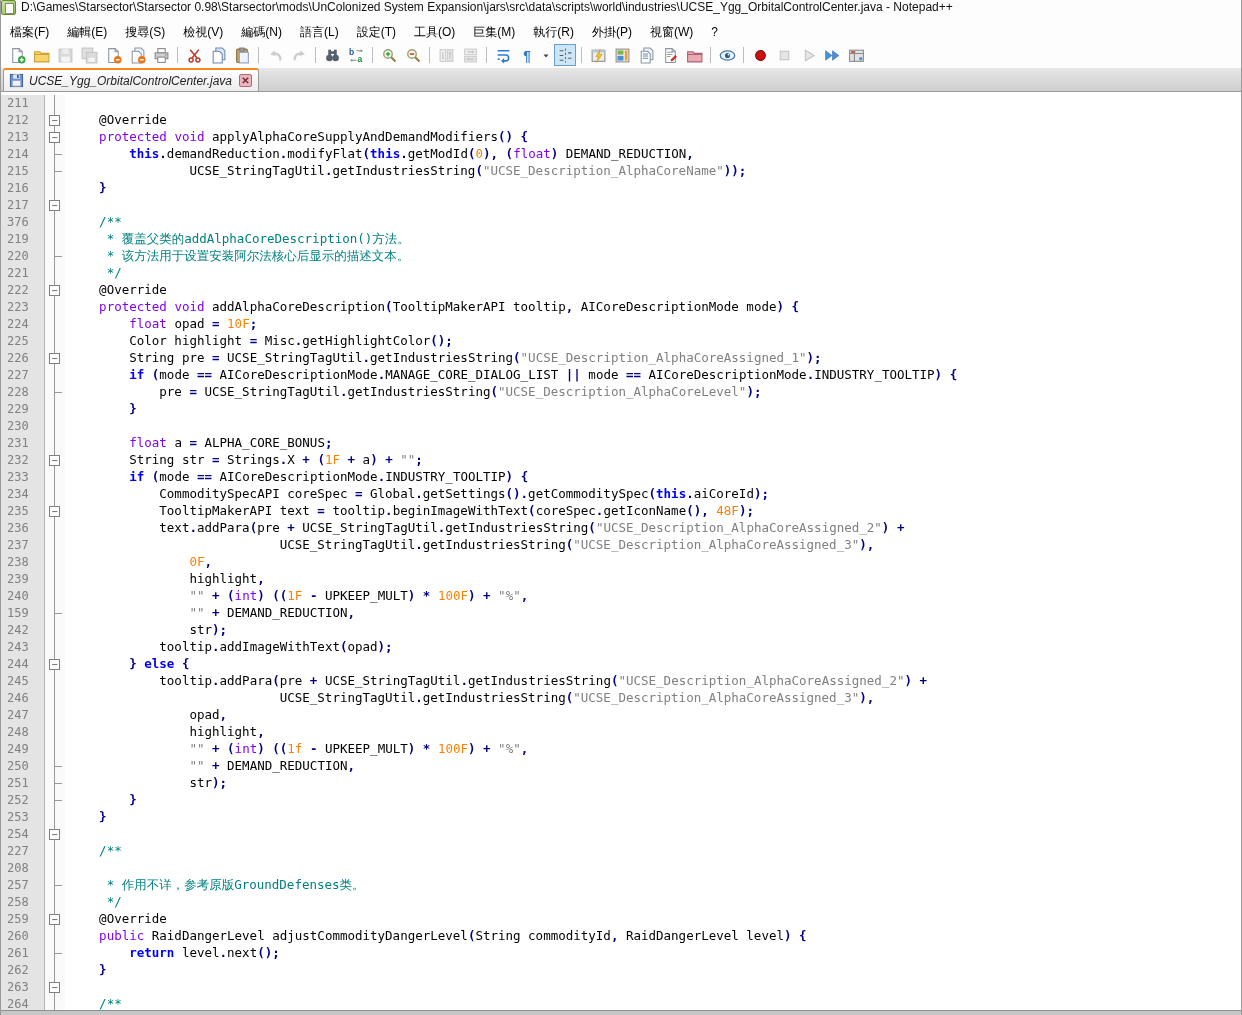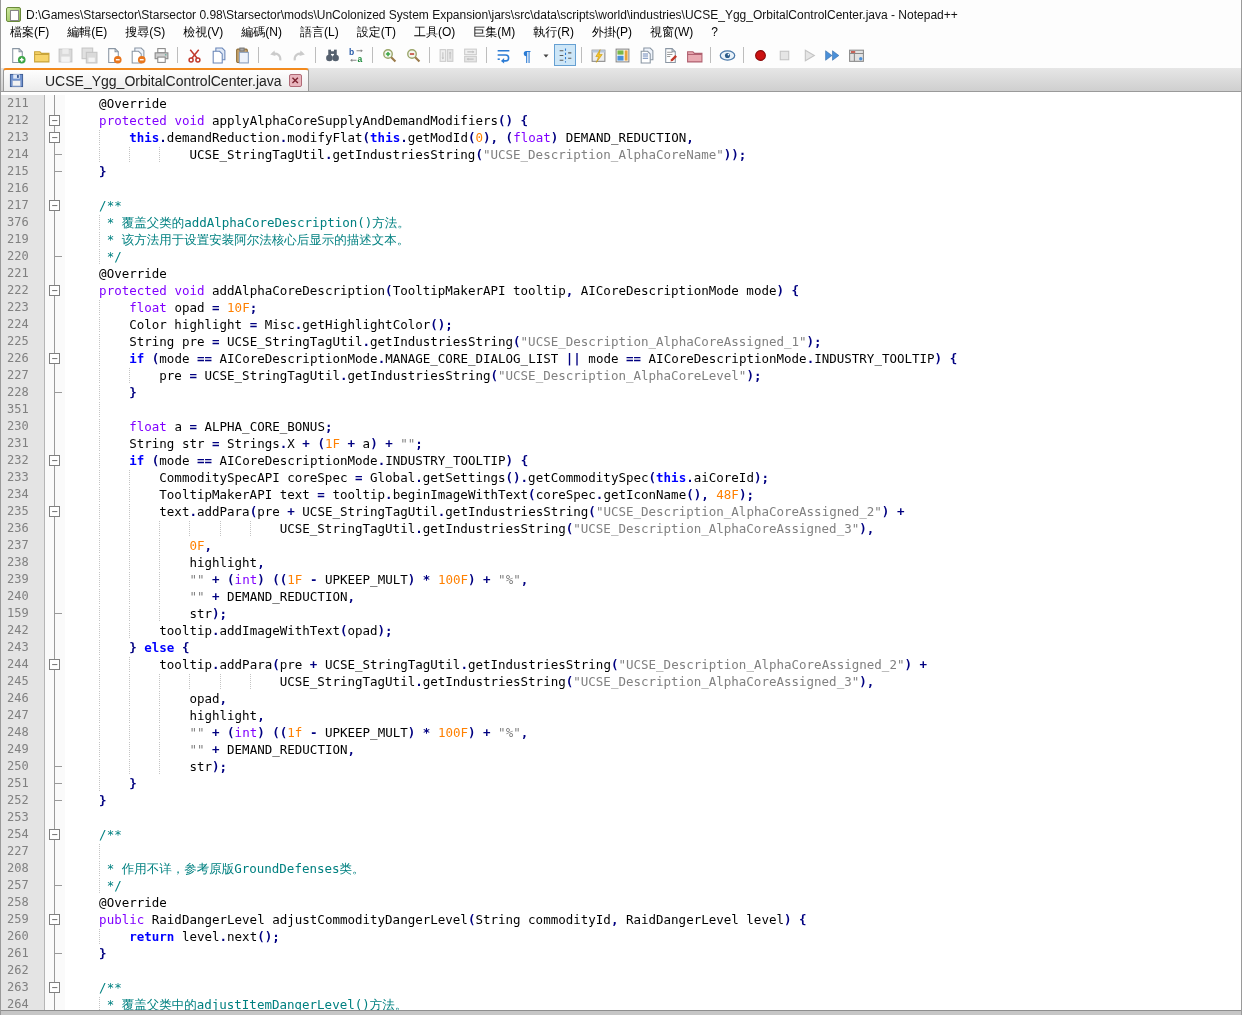--- a/index.html
+++ b/index.html
@@ -1,53 +1,53 @@
 <!DOCTYPE html>
 <html style="--c-kw1: #0000FF; --c-kw2: #8000FF; --c-op: #000080; --c-str: #808080; --c-num: #FF8000; --c-com: #008080; --c-def: #000000; --tab-accent: #F28A1E;"><head>
 <meta charset="utf-8">
 <style>
   * { margin:0; padding:0; box-sizing:border-box; }
   html,body { width:1242px; height:1015px; overflow:hidden; background:#fff; }
   body { font-family:"Liberation Sans", sans-serif; }
   .window { width:1242px; height:1015px; display:flex; flex-direction:column; border-left:1px solid #9a9a9a; border-right:1px solid #9a9a9a; }
 
   
-  .titlebar { height:22px; background:#fdfdfd; display:flex; align-items:flex-end; padding-left:5px; flex:0 0 auto; }
+  .titlebar { height:22px; background:#fdfdfd; display:flex; align-items:flex-start; flex:0 0 auto; }
   .app-icon { width:15px; height:15px; margin-right:5px; border:1px solid #6a8a3a; background:linear-gradient(135deg,#cfe8a0 0%,#8ab84a 100%); border-radius:2px; position:relative; }
   .app-icon::after{ content:""; position:absolute; left:3px; top:2px; width:7px; height:9px; background:#fff; border:1px solid #888; }
   .title-text { font-size:12px; color:#111; white-space:nowrap; }
 
   
   .menubar { height:20px; background:#fdfdfd; display:flex; align-items:stretch; flex:0 0 auto; }
   .menu-item { font-size:12px; color:#000; padding:0 9px; display:flex; align-items:center; cursor:default; }
 
   
   .toolbar { height:26px; background:#fdfdfd; display:flex; align-items:center; padding-left:4px; flex:0 0 auto; }
   .tb-btn { width:22px; height:22px; display:flex; align-items:center; justify-content:center; margin:0 1px; border:1px solid transparent; }
   .tb-btn.disabled { opacity:.5; filter:grayscale(90%); }
   .tb-btn.active { background:#cde6f7; border:1px solid #66a0d2; }
   .tb-btn.dd { width:12px; }
   .tb-sep { width:1px; height:16px; background:#bdbdbd; margin:0 4px; }
 
   
   .tabbar { height:24px; background:linear-gradient(#e6e6e6,#cfcfcf); border-bottom:1px solid #9a9a9a; display:flex; align-items:flex-end; padding-left:2px; flex:0 0 auto; }
   .tab { height:23px; background:linear-gradient(#fefefe,#ececec); border:1px solid #9a9a9a; border-bottom:none; border-top:2px solid var(--tab-accent); border-radius:3px 3px 0 0; display:flex; align-items:center; padding:0 6px 0 5px; }
-  .tab-label { font-size:14px; color:#222; margin:0 7px 0 21px; }
+  .tab-label { font-size:12px; color:#222; margin:0 7px 0 5px;font-style:italic; }
   .tab-close { width:13px; height:13px; background:#e9b6be; border:1px solid #b06a76; border-radius:2px; color:#7c2430; font-size:10px; font-weight:bold; line-height:11px; text-align:center; }
 
   
   .editor { flex:1 1 auto; background:#fff; overflow:hidden; position:relative; font-family:"DejaVu Sans Mono","Liberation Mono",monospace; font-size:12.5px; }
   .code-lines { padding-top:3px; }
   .code-row { display:flex; height:17px; line-height:17px; white-space:pre; }
   .ln { flex:0 0 44px; background:#e4e4e4; color:#808080; border-right:1px solid #b5b5b5; padding-left:6px; font-size:12px; }
   .fold { flex:0 0 20px; background:#fafafa; position:relative; }
   .fold .fv { position:absolute; left:9px; top:0; bottom:0; width:1px; background:#9a9a9a; }
   .fold .fbox { position:absolute; left:4px; top:3px; width:11px; height:11px; background:#fff; border:1px solid #808080; color:#555; font-size:10px; line-height:9px; text-align:center; z-index:2; }
   .fold .ftick { position:absolute; left:9px; top:8px; width:8px; height:1px; background:#9a9a9a; }
-  .code { flex:1 1 auto; position:relative; padding-left:4px; color:#000; }
+  .code { flex:1 1 auto; position:relative; padding-left:4px; color:#000;margin-top:16px; }
   .guide { position:absolute; top:1px; bottom:1px; width:0; border-left:1px dotted #c4c4c4; }
   .tk-d  { color:var(--c-def); }
   .tk-k1 { color:var(--c-kw1); font-weight:bold; }
   .tk-k2 { color:var(--c-kw2); }
   .tk-op { color:var(--c-op); font-weight:bold; }
   .tk-s  { color:var(--c-str); }
   .tk-n  { color:var(--c-num); }
   .tk-c  { color:var(--c-com); }
 
   .bottomstrip { flex:0 0 5px; background:#c6c6c6; border-top:1px solid #8e8e8e; }
@@ -341,21 +341,21 @@
         <div class="code-row"><div class="ln">219</div><div class="fold"><div class="fv"></div></div><div class="code"><div class="guide" style="left: calc(4ch + 4px);"></div><span class="tk-c">     * 该方法用于设置安装阿尔法核心后显示的描述文本。</span></div></div>
         <div class="code-row"><div class="ln">220</div><div class="fold"><div class="fv"></div><div class="ftick"></div></div><div class="code"><div class="guide" style="left: calc(4ch + 4px);"></div><span class="tk-c">     */</span></div></div>
         <div class="code-row"><div class="ln">221</div><div class="fold"><div class="fv"></div></div><div class="code"><span class="tk-d">    @Override</span></div></div>
         <div class="code-row"><div class="ln">222</div><div class="fold"><div class="fv"></div><div class="fbox">−</div></div><div class="code"><span class="tk-d">    </span><span class="tk-k2">protected</span><span class="tk-d"> </span><span class="tk-k2">void</span><span class="tk-d"> addAlphaCoreDescription</span><span class="tk-op">(</span><span class="tk-d">TooltipMakerAPI tooltip</span><span class="tk-op">,</span><span class="tk-d"> AICoreDescriptionMode mode</span><span class="tk-op">)</span><span class="tk-d"> </span><span class="tk-op">{</span></div></div>
         <div class="code-row"><div class="ln">223</div><div class="fold"><div class="fv"></div></div><div class="code"><div class="guide" style="left: calc(4ch + 4px);"></div><span class="tk-d">        </span><span class="tk-k2">float</span><span class="tk-d"> opad </span><span class="tk-op">=</span><span class="tk-d"> </span><span class="tk-n">10F</span><span class="tk-op">;</span></div></div>
         <div class="code-row"><div class="ln">224</div><div class="fold"><div class="fv"></div></div><div class="code"><div class="guide" style="left: calc(4ch + 4px);"></div><span class="tk-d">        Color highlight </span><span class="tk-op">=</span><span class="tk-d"> Misc</span><span class="tk-op">.</span><span class="tk-d">getHighlightColor</span><span class="tk-op">();</span></div></div>
         <div class="code-row"><div class="ln">225</div><div class="fold"><div class="fv"></div></div><div class="code"><div class="guide" style="left: calc(4ch + 4px);"></div><span class="tk-d">        String pre </span><span class="tk-op">=</span><span class="tk-d"> UCSE_StringTagUtil</span><span class="tk-op">.</span><span class="tk-d">getIndustriesString</span><span class="tk-op">(</span><span class="tk-s">"UCSE_Description_AlphaCoreAssigned_1"</span><span class="tk-op">);</span></div></div>
         <div class="code-row"><div class="ln">226</div><div class="fold"><div class="fv"></div><div class="fbox">−</div></div><div class="code"><div class="guide" style="left: calc(4ch + 4px);"></div><span class="tk-d">        </span><span class="tk-k1">if</span><span class="tk-d"> </span><span class="tk-op">(</span><span class="tk-d">mode </span><span class="tk-op">==</span><span class="tk-d"> AICoreDescriptionMode</span><span class="tk-op">.</span><span class="tk-d">MANAGE_CORE_DIALOG_LIST </span><span class="tk-op">||</span><span class="tk-d"> mode </span><span class="tk-op">==</span><span class="tk-d"> AICoreDescriptionMode</span><span class="tk-op">.</span><span class="tk-d">INDUSTRY_TOOLTIP</span><span class="tk-op">)</span><span class="tk-d"> </span><span class="tk-op">{</span></div></div>
         <div class="code-row"><div class="ln">227</div><div class="fold"><div class="fv"></div></div><div class="code"><div class="guide" style="left: calc(4ch + 4px);"></div><div class="guide" style="left: calc(8ch + 4px);"></div><span class="tk-d">            pre </span><span class="tk-op">=</span><span class="tk-d"> UCSE_StringTagUtil</span><span class="tk-op">.</span><span class="tk-d">getIndustriesString</span><span class="tk-op">(</span><span class="tk-s">"UCSE_Description_AlphaCoreLevel"</span><span class="tk-op">);</span></div></div>
         <div class="code-row"><div class="ln">228</div><div class="fold"><div class="fv"></div><div class="ftick"></div></div><div class="code"><div class="guide" style="left: calc(4ch + 4px);"></div><span class="tk-d">        </span><span class="tk-op">}</span></div></div>
-        <div class="code-row"><div class="ln">351</div><div class="fold"><div class="fv"></div></div><div class="code"><div class="guide" style="left: calc(4ch + 4px);"></div></div></div>
+        <div class="code-row"><div class="ln">229</div><div class="fold"><div class="fv"></div></div><div class="code"><div class="guide" style="left: calc(4ch + 4px);"></div></div></div>
         <div class="code-row"><div class="ln">230</div><div class="fold"><div class="fv"></div></div><div class="code"><div class="guide" style="left: calc(4ch + 4px);"></div><span class="tk-d">        </span><span class="tk-k2">float</span><span class="tk-d"> a </span><span class="tk-op">=</span><span class="tk-d"> ALPHA_CORE_BONUS</span><span class="tk-op">;</span></div></div>
         <div class="code-row"><div class="ln">231</div><div class="fold"><div class="fv"></div></div><div class="code"><div class="guide" style="left: calc(4ch + 4px);"></div><span class="tk-d">        String str </span><span class="tk-op">=</span><span class="tk-d"> Strings</span><span class="tk-op">.</span><span class="tk-d">X </span><span class="tk-op">+</span><span class="tk-d"> </span><span class="tk-op">(</span><span class="tk-n">1F</span><span class="tk-d"> </span><span class="tk-op">+</span><span class="tk-d"> a</span><span class="tk-op">)</span><span class="tk-d"> </span><span class="tk-op">+</span><span class="tk-d"> </span><span class="tk-s">""</span><span class="tk-op">;</span></div></div>
         <div class="code-row"><div class="ln">232</div><div class="fold"><div class="fv"></div><div class="fbox">−</div></div><div class="code"><div class="guide" style="left: calc(4ch + 4px);"></div><span class="tk-d">        </span><span class="tk-k1">if</span><span class="tk-d"> </span><span class="tk-op">(</span><span class="tk-d">mode </span><span class="tk-op">==</span><span class="tk-d"> AICoreDescriptionMode</span><span class="tk-op">.</span><span class="tk-d">INDUSTRY_TOOLTIP</span><span class="tk-op">)</span><span class="tk-d"> </span><span class="tk-op">{</span></div></div>
         <div class="code-row"><div class="ln">233</div><div class="fold"><div class="fv"></div></div><div class="code"><div class="guide" style="left: calc(4ch + 4px);"></div><div class="guide" style="left: calc(8ch + 4px);"></div><span class="tk-d">            CommoditySpecAPI coreSpec </span><span class="tk-op">=</span><span class="tk-d"> Global</span><span class="tk-op">.</span><span class="tk-d">getSettings</span><span class="tk-op">().</span><span class="tk-d">getCommoditySpec</span><span class="tk-op">(</span><span class="tk-k1">this</span><span class="tk-op">.</span><span class="tk-d">aiCoreId</span><span class="tk-op">);</span></div></div>
         <div class="code-row"><div class="ln">234</div><div class="fold"><div class="fv"></div></div><div class="code"><div class="guide" style="left: calc(4ch + 4px);"></div><div class="guide" style="left: calc(8ch + 4px);"></div><span class="tk-d">            TooltipMakerAPI text </span><span class="tk-op">=</span><span class="tk-d"> tooltip</span><span class="tk-op">.</span><span class="tk-d">beginImageWithText</span><span class="tk-op">(</span><span class="tk-d">coreSpec</span><span class="tk-op">.</span><span class="tk-d">getIconName</span><span class="tk-op">(),</span><span class="tk-d"> </span><span class="tk-n">48F</span><span class="tk-op">);</span></div></div>
         <div class="code-row"><div class="ln">235</div><div class="fold"><div class="fv"></div><div class="fbox">−</div></div><div class="code"><div class="guide" style="left: calc(4ch + 4px);"></div><div class="guide" style="left: calc(8ch + 4px);"></div><span class="tk-d">            text</span><span class="tk-op">.</span><span class="tk-d">addPara</span><span class="tk-op">(</span><span class="tk-d">pre </span><span class="tk-op">+</span><span class="tk-d"> UCSE_StringTagUtil</span><span class="tk-op">.</span><span class="tk-d">getIndustriesString</span><span class="tk-op">(</span><span class="tk-s">"UCSE_Description_AlphaCoreAssigned_2"</span><span class="tk-op">)</span><span class="tk-d"> </span><span class="tk-op">+</span></div></div>
         <div class="code-row"><div class="ln">236</div><div class="fold"><div class="fv"></div></div><div class="code"><div class="guide" style="left: calc(4ch + 4px);"></div><div class="guide" style="left: calc(8ch + 4px);"></div><div class="guide" style="left: calc(12ch + 4px);"></div><div class="guide" style="left: calc(16ch + 4px);"></div><div class="guide" style="left: calc(20ch + 4px);"></div><div class="guide" style="left: calc(24ch + 4px);"></div><span class="tk-d">                            UCSE_StringTagUtil</span><span class="tk-op">.</span><span class="tk-d">getIndustriesString</span><span class="tk-op">(</span><span class="tk-s">"UCSE_Description_AlphaCoreAssigned_3"</span><span class="tk-op">),</span></div></div>
         <div class="code-row"><div class="ln">237</div><div class="fold"><div class="fv"></div></div><div class="code"><div class="guide" style="left: calc(4ch + 4px);"></div><div class="guide" style="left: calc(8ch + 4px);"></div><div class="guide" style="left: calc(12ch + 4px);"></div><span class="tk-d">                </span><span class="tk-n">0F</span><span class="tk-op">,</span></div></div>
         <div class="code-row"><div class="ln">238</div><div class="fold"><div class="fv"></div></div><div class="code"><div class="guide" style="left: calc(4ch + 4px);"></div><div class="guide" style="left: calc(8ch + 4px);"></div><div class="guide" style="left: calc(12ch + 4px);"></div><span class="tk-d">                highlight</span><span class="tk-op">,</span></div></div>
         <div class="code-row"><div class="ln">239</div><div class="fold"><div class="fv"></div></div><div class="code"><div class="guide" style="left: calc(4ch + 4px);"></div><div class="guide" style="left: calc(8ch + 4px);"></div><div class="guide" style="left: calc(12ch + 4px);"></div><span class="tk-d">                </span><span class="tk-s">""</span><span class="tk-d"> </span><span class="tk-op">+</span><span class="tk-d"> </span><span class="tk-op">(</span><span class="tk-k2">int</span><span class="tk-op">)</span><span class="tk-d"> </span><span class="tk-op">((</span><span class="tk-n">1F</span><span class="tk-d"> </span><span class="tk-op">-</span><span class="tk-d"> UPKEEP_MULT</span><span class="tk-op">)</span><span class="tk-d"> </span><span class="tk-op">*</span><span class="tk-d"> </span><span class="tk-n">100F</span><span class="tk-op">)</span><span class="tk-d"> </span><span class="tk-op">+</span><span class="tk-d"> </span><span class="tk-s">"%"</span><span class="tk-op">,</span></div></div>

